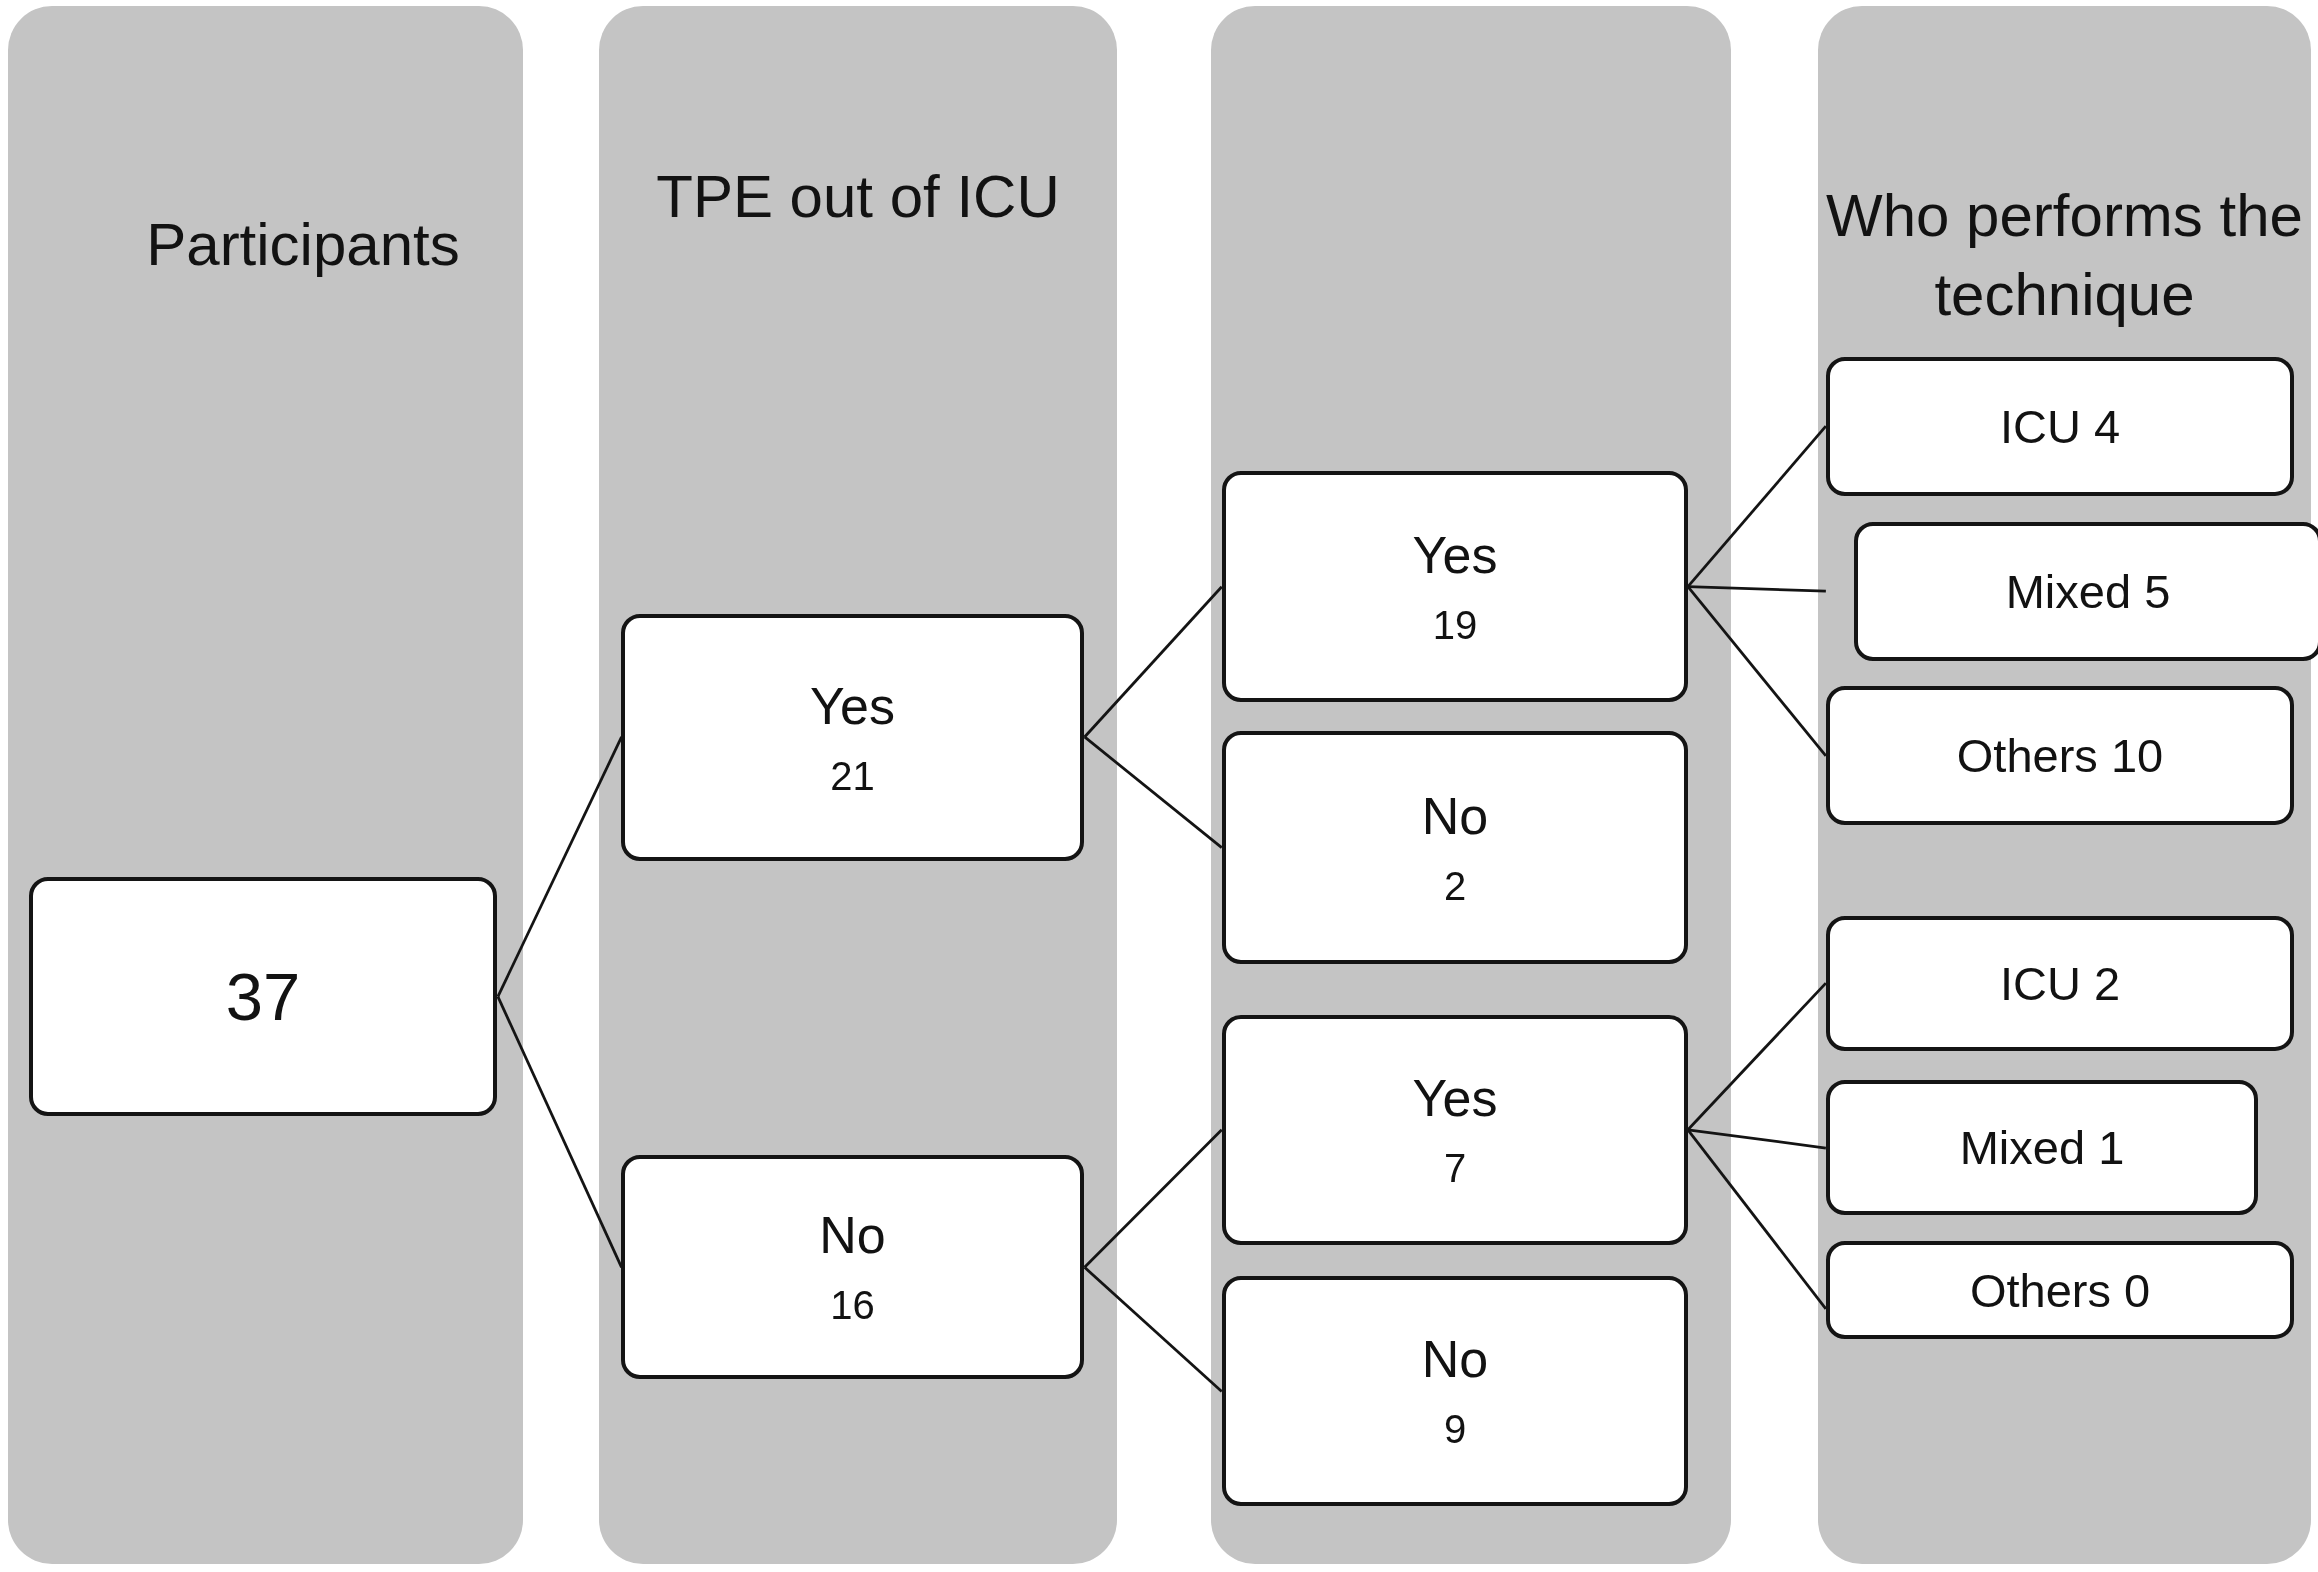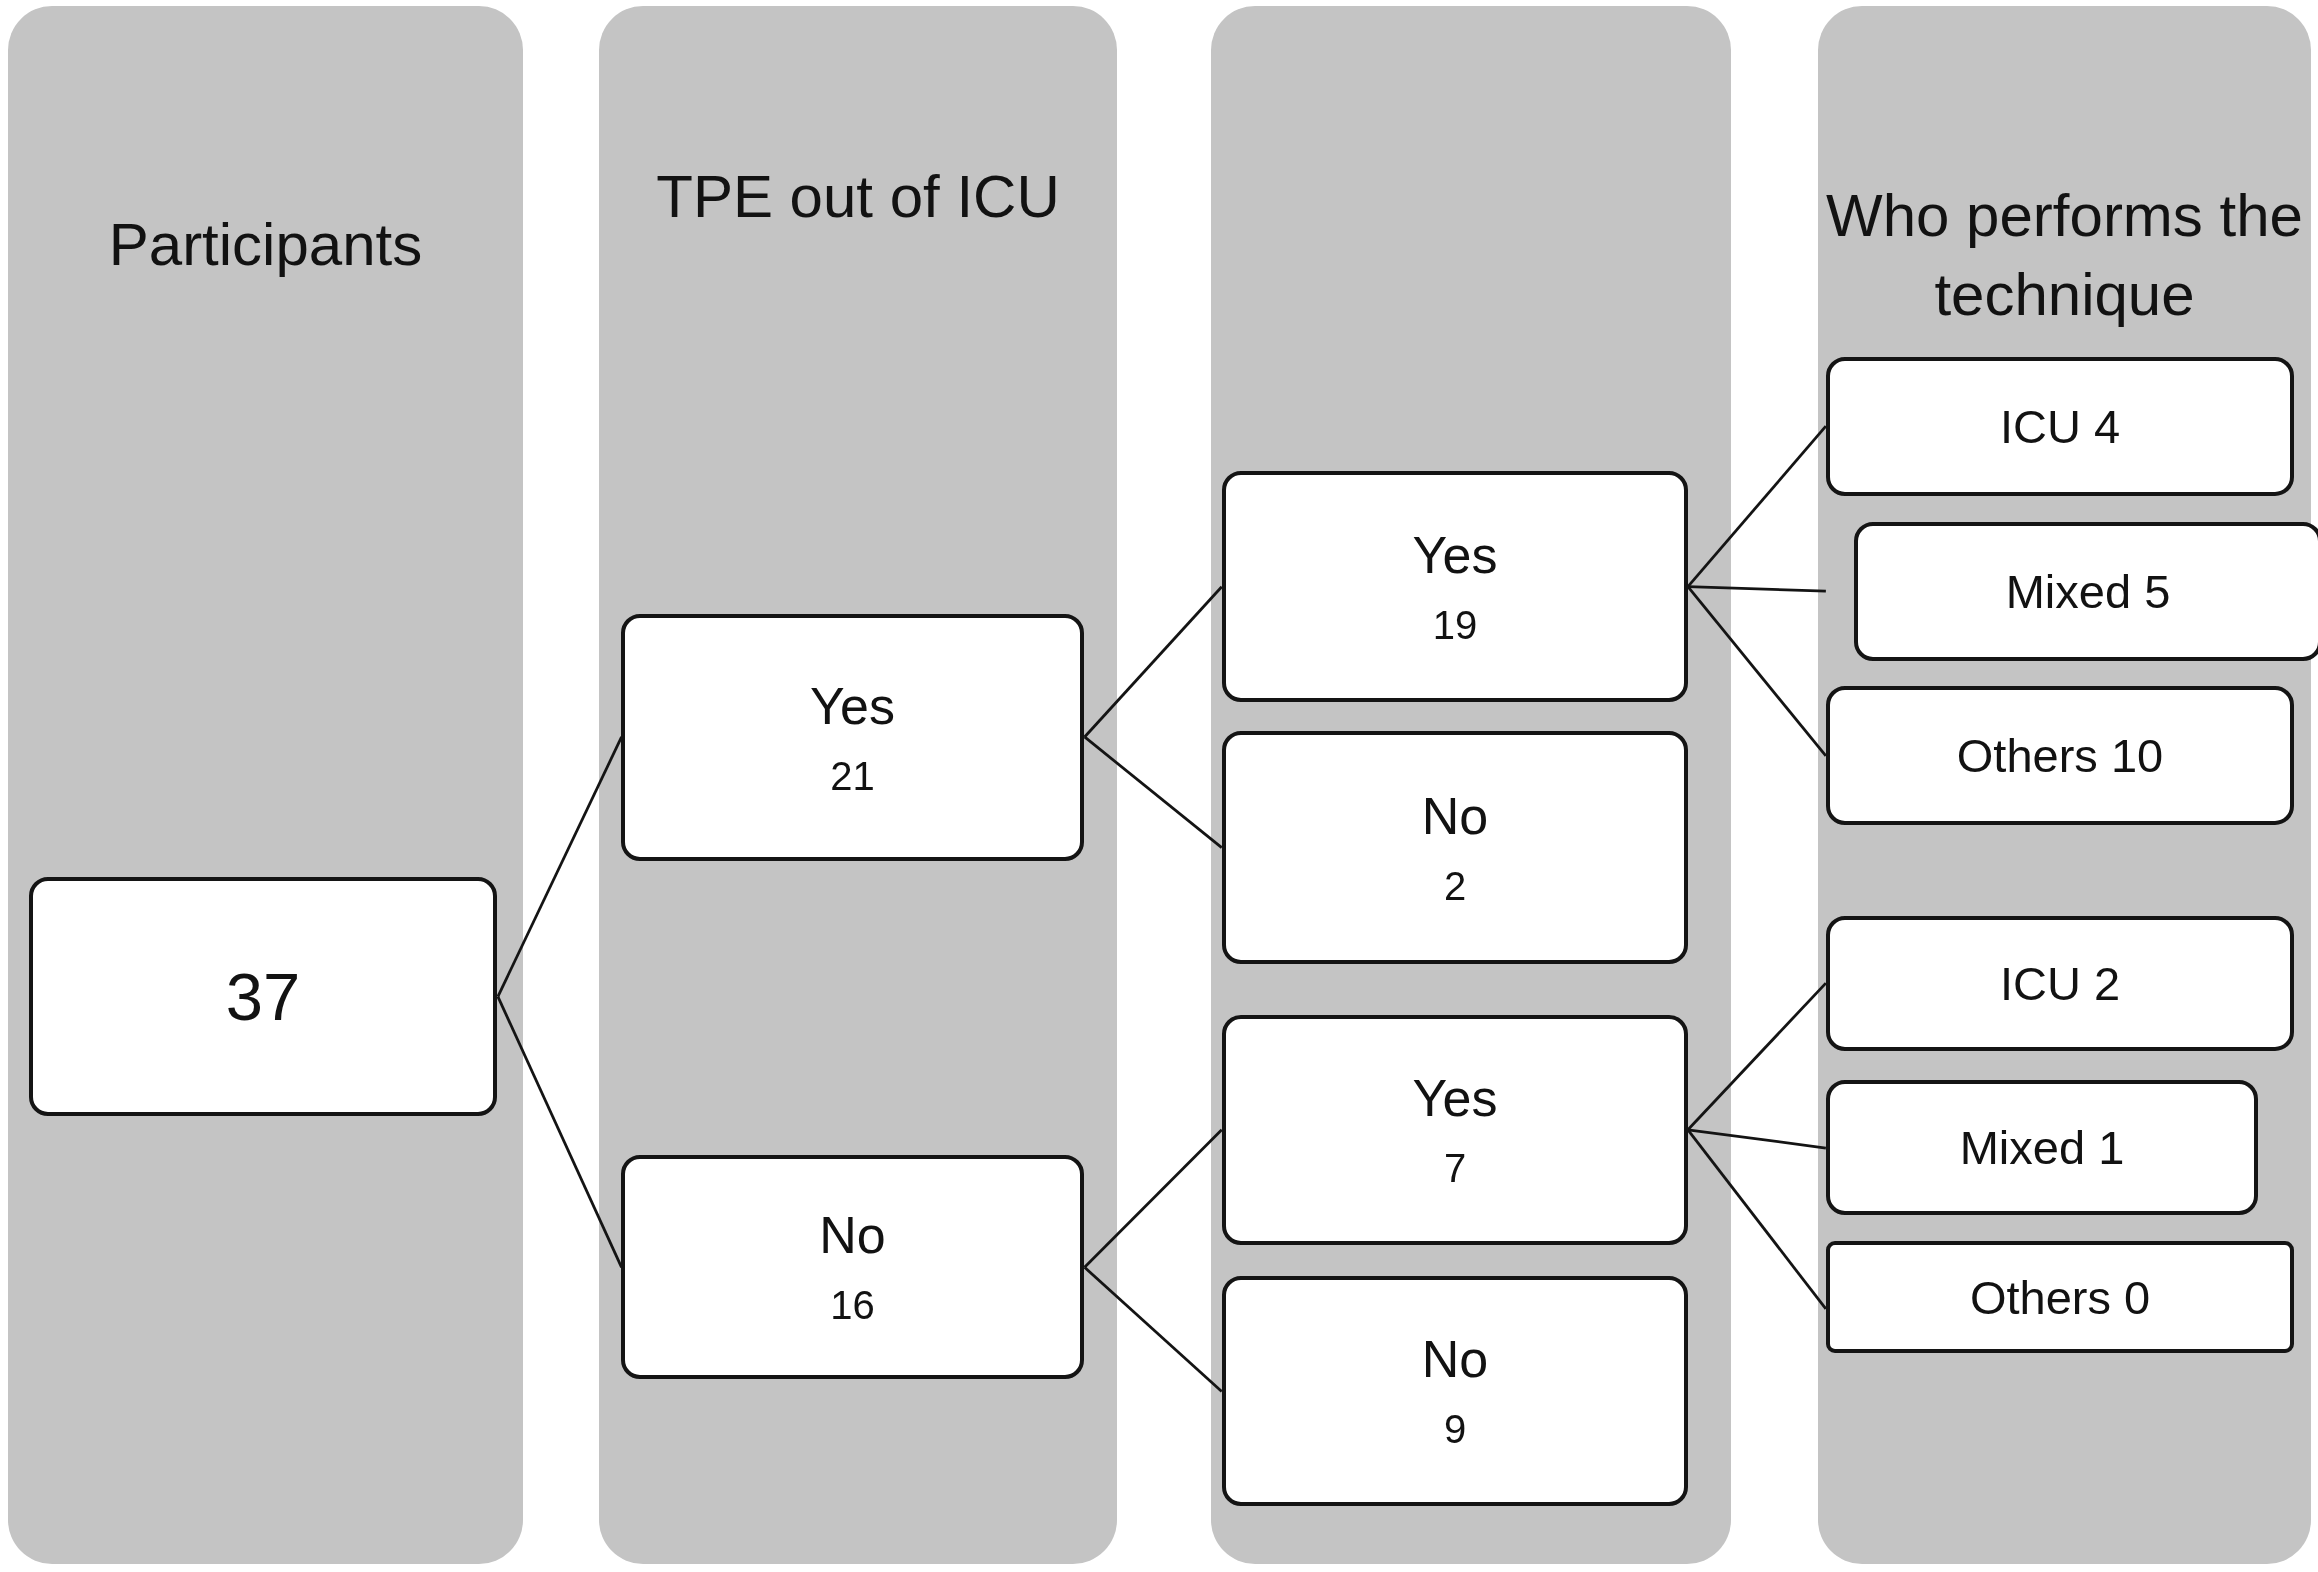--- a/index.html
+++ b/index.html
@@ -40,21 +40,21 @@
       <line x1="1368" y1="1598.5" x2="1541" y2="1425" stroke="#141414" stroke-width="3.5"></line>
       <line x1="1368" y1="1598.5" x2="1541" y2="1755" stroke="#141414" stroke-width="3.5"></line>
       <line x1="2129" y1="740" x2="2303" y2="537.5" stroke="#141414" stroke-width="3.5"></line>
       <line x1="2129" y1="740" x2="2303" y2="745.5" stroke="#141414" stroke-width="3.5"></line>
       <line x1="2129" y1="740" x2="2303" y2="953.5" stroke="#141414" stroke-width="3.5"></line>
       <line x1="2129" y1="1425" x2="2303" y2="1240" stroke="#141414" stroke-width="3.5"></line>
       <line x1="2129" y1="1425" x2="2303" y2="1448" stroke="#141414" stroke-width="3.5"></line>
       <line x1="2129" y1="1425" x2="2303" y2="1651" stroke="#141414" stroke-width="3.5"></line>
     </svg>
 
-  <div class="header" style="left:8px;top:205px;width:515px;">Participants</div>
+  <div class="header" style="left:8px;top:205px;width:590px;">Participants</div>
   <div class="header" style="left:599px;top:157px;width:518px;">TPE out of ICU</div>
   <div class="header" style="left:1807px;top:176px;width:515px;">Who performs the technique</div>
 
   <div class="node" id="node-n37" style="left:29px;top:877px;width:468px;height:239px;">
     <span class="val">37</span>
   </div>
 
   <div class="node" id="node-yes21" style="left:621px;top:614px;width:463px;height:247px;">
     <span class="lbl">Yes</span>
     <span class="val">21</span>
@@ -89,18 +89,18 @@
   </div>
   <div class="node" id="node-others10" style="left:1826px;top:686px;width:468px;height:139px;">
     <span class="txt">Others 10</span>
   </div>
   <div class="node" id="node-icu6" style="left:1826px;top:916px;width:468px;height:135px;">
     <span class="txt">ICU 2</span>
   </div>
   <div class="node" id="node-mixed1" style="left:1826px;top:1080px;width:432px;height:135px;">
     <span class="txt">Mixed 1</span>
   </div>
-  <div class="node" id="node-others0" style="left:1826px;top:1241px;width:468px;height:112px;border-radius:9px;">
+  <div class="node" id="node-others0" style="left:1826px;top:1241px;width:468px;height:98px;">
     <span class="txt">Others 0</span>
   </div>
 
 </div>
 
 
 </body></html>

